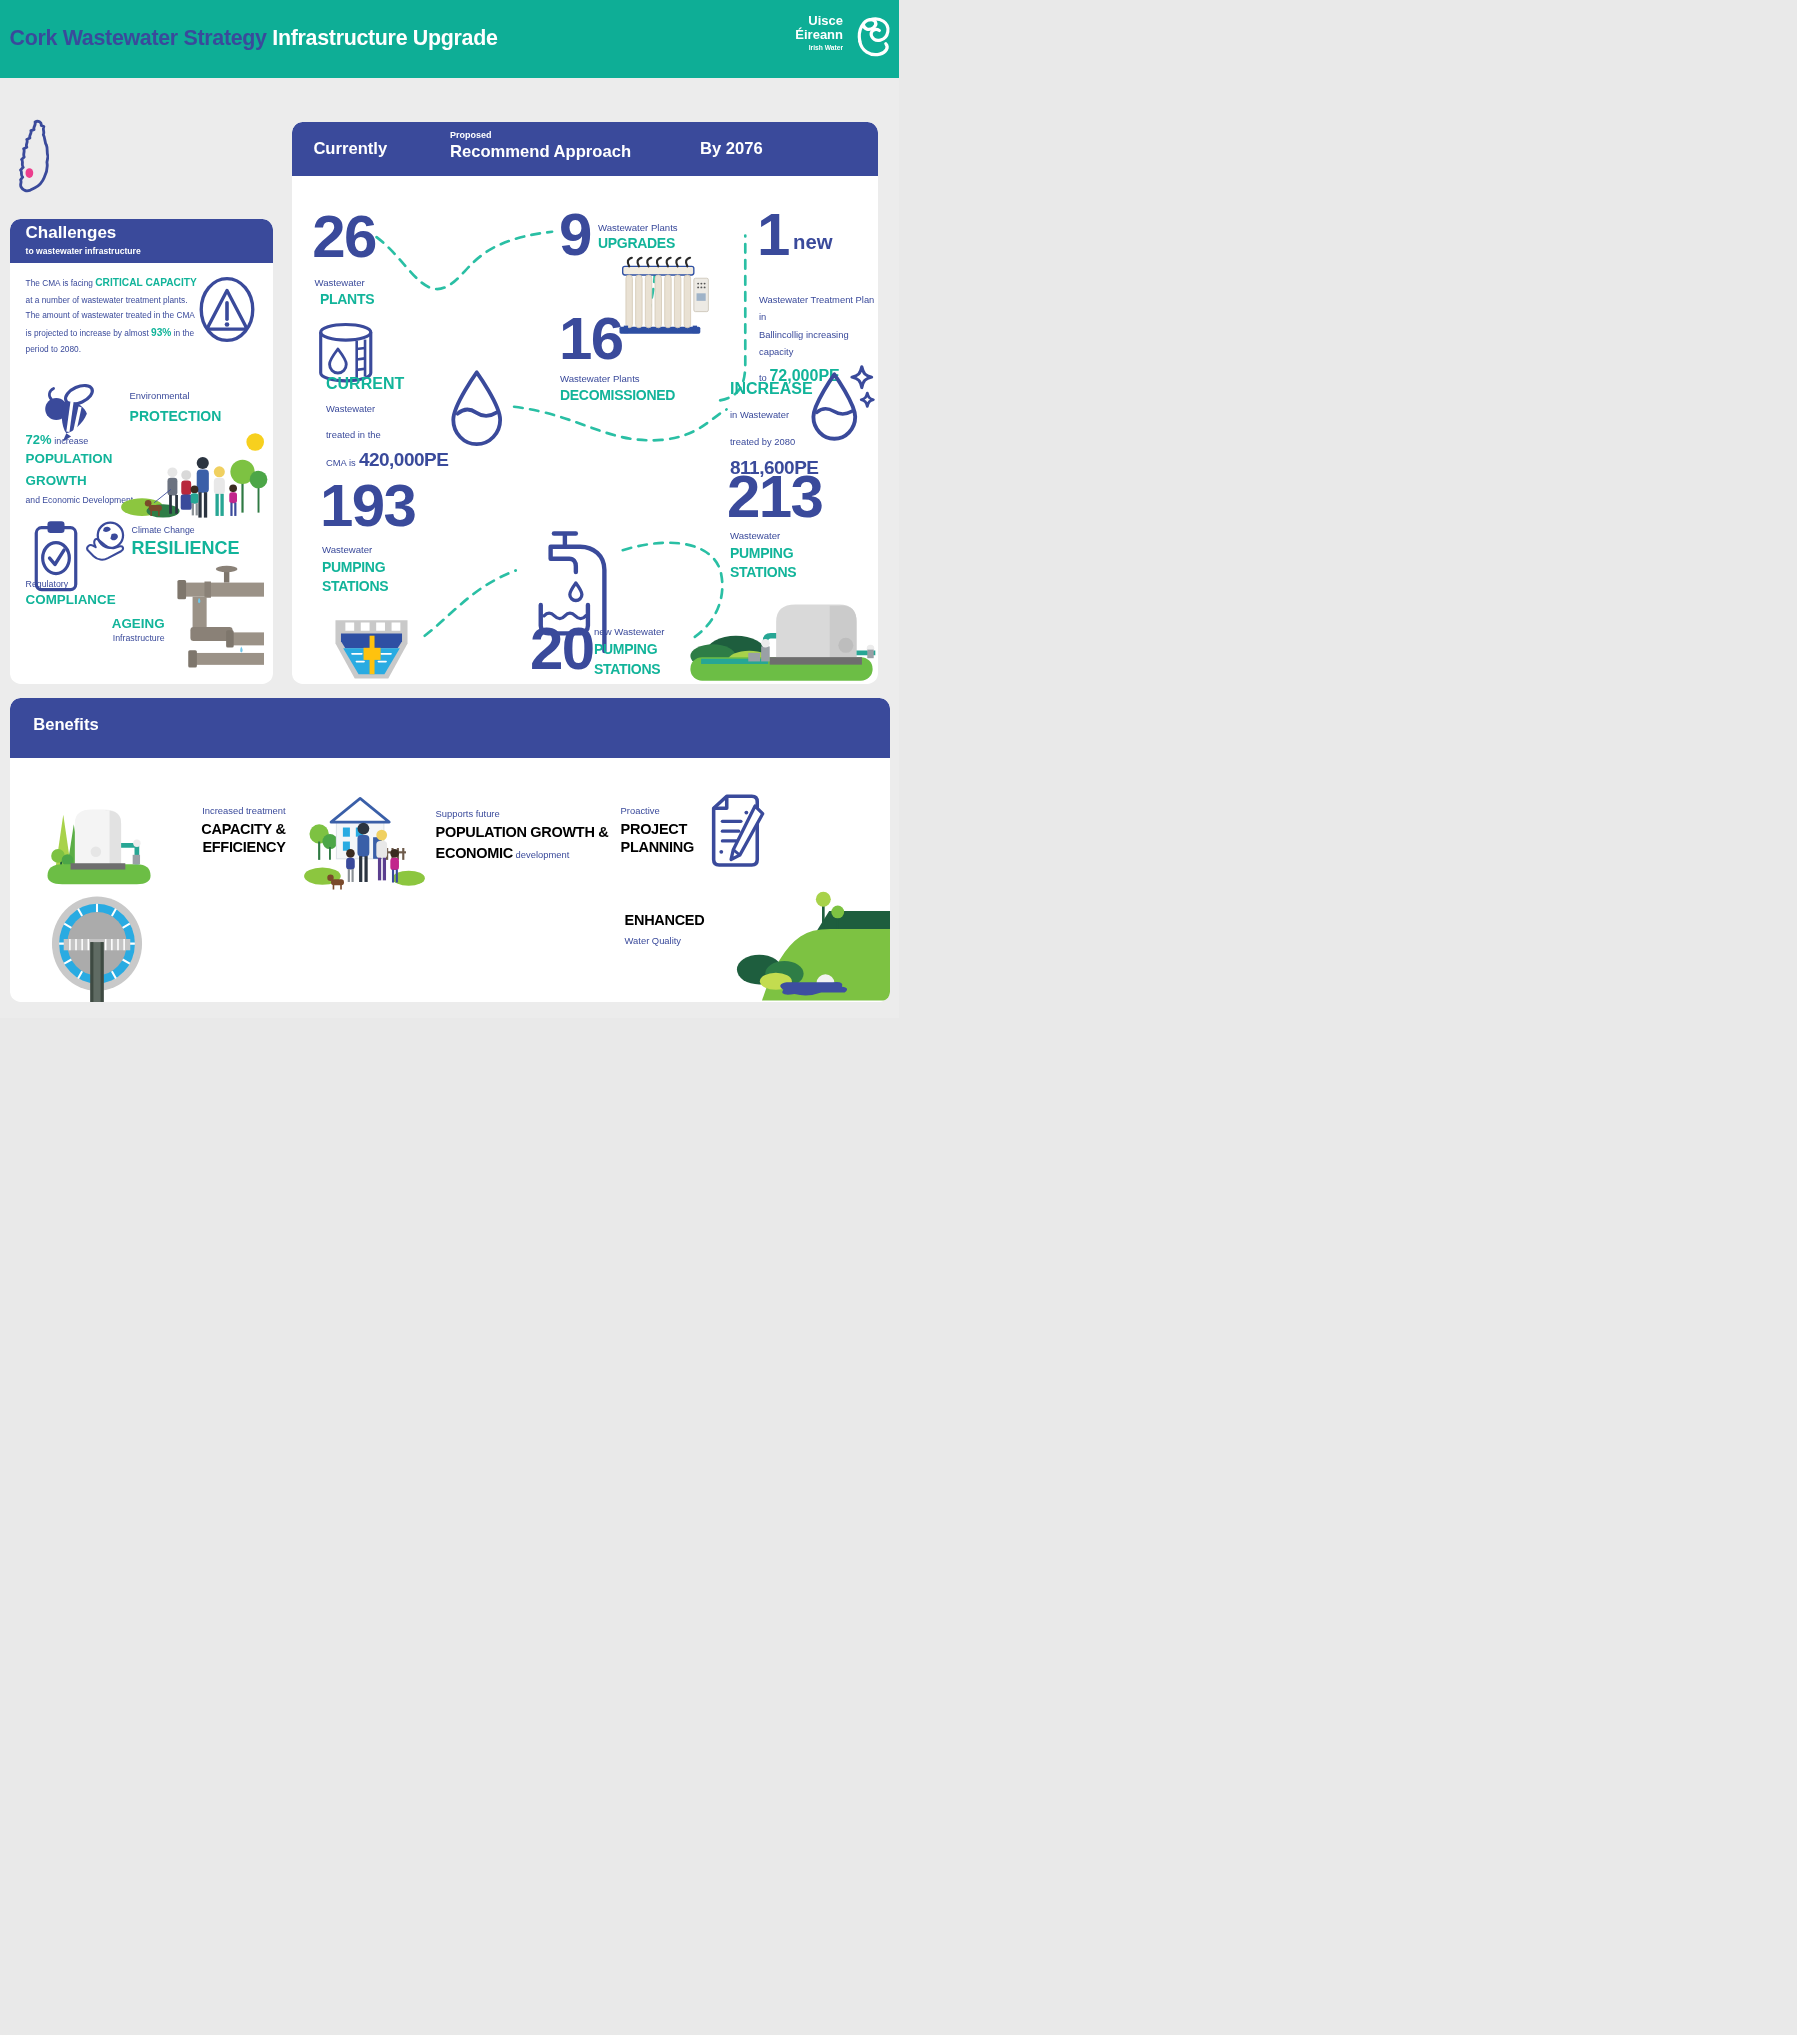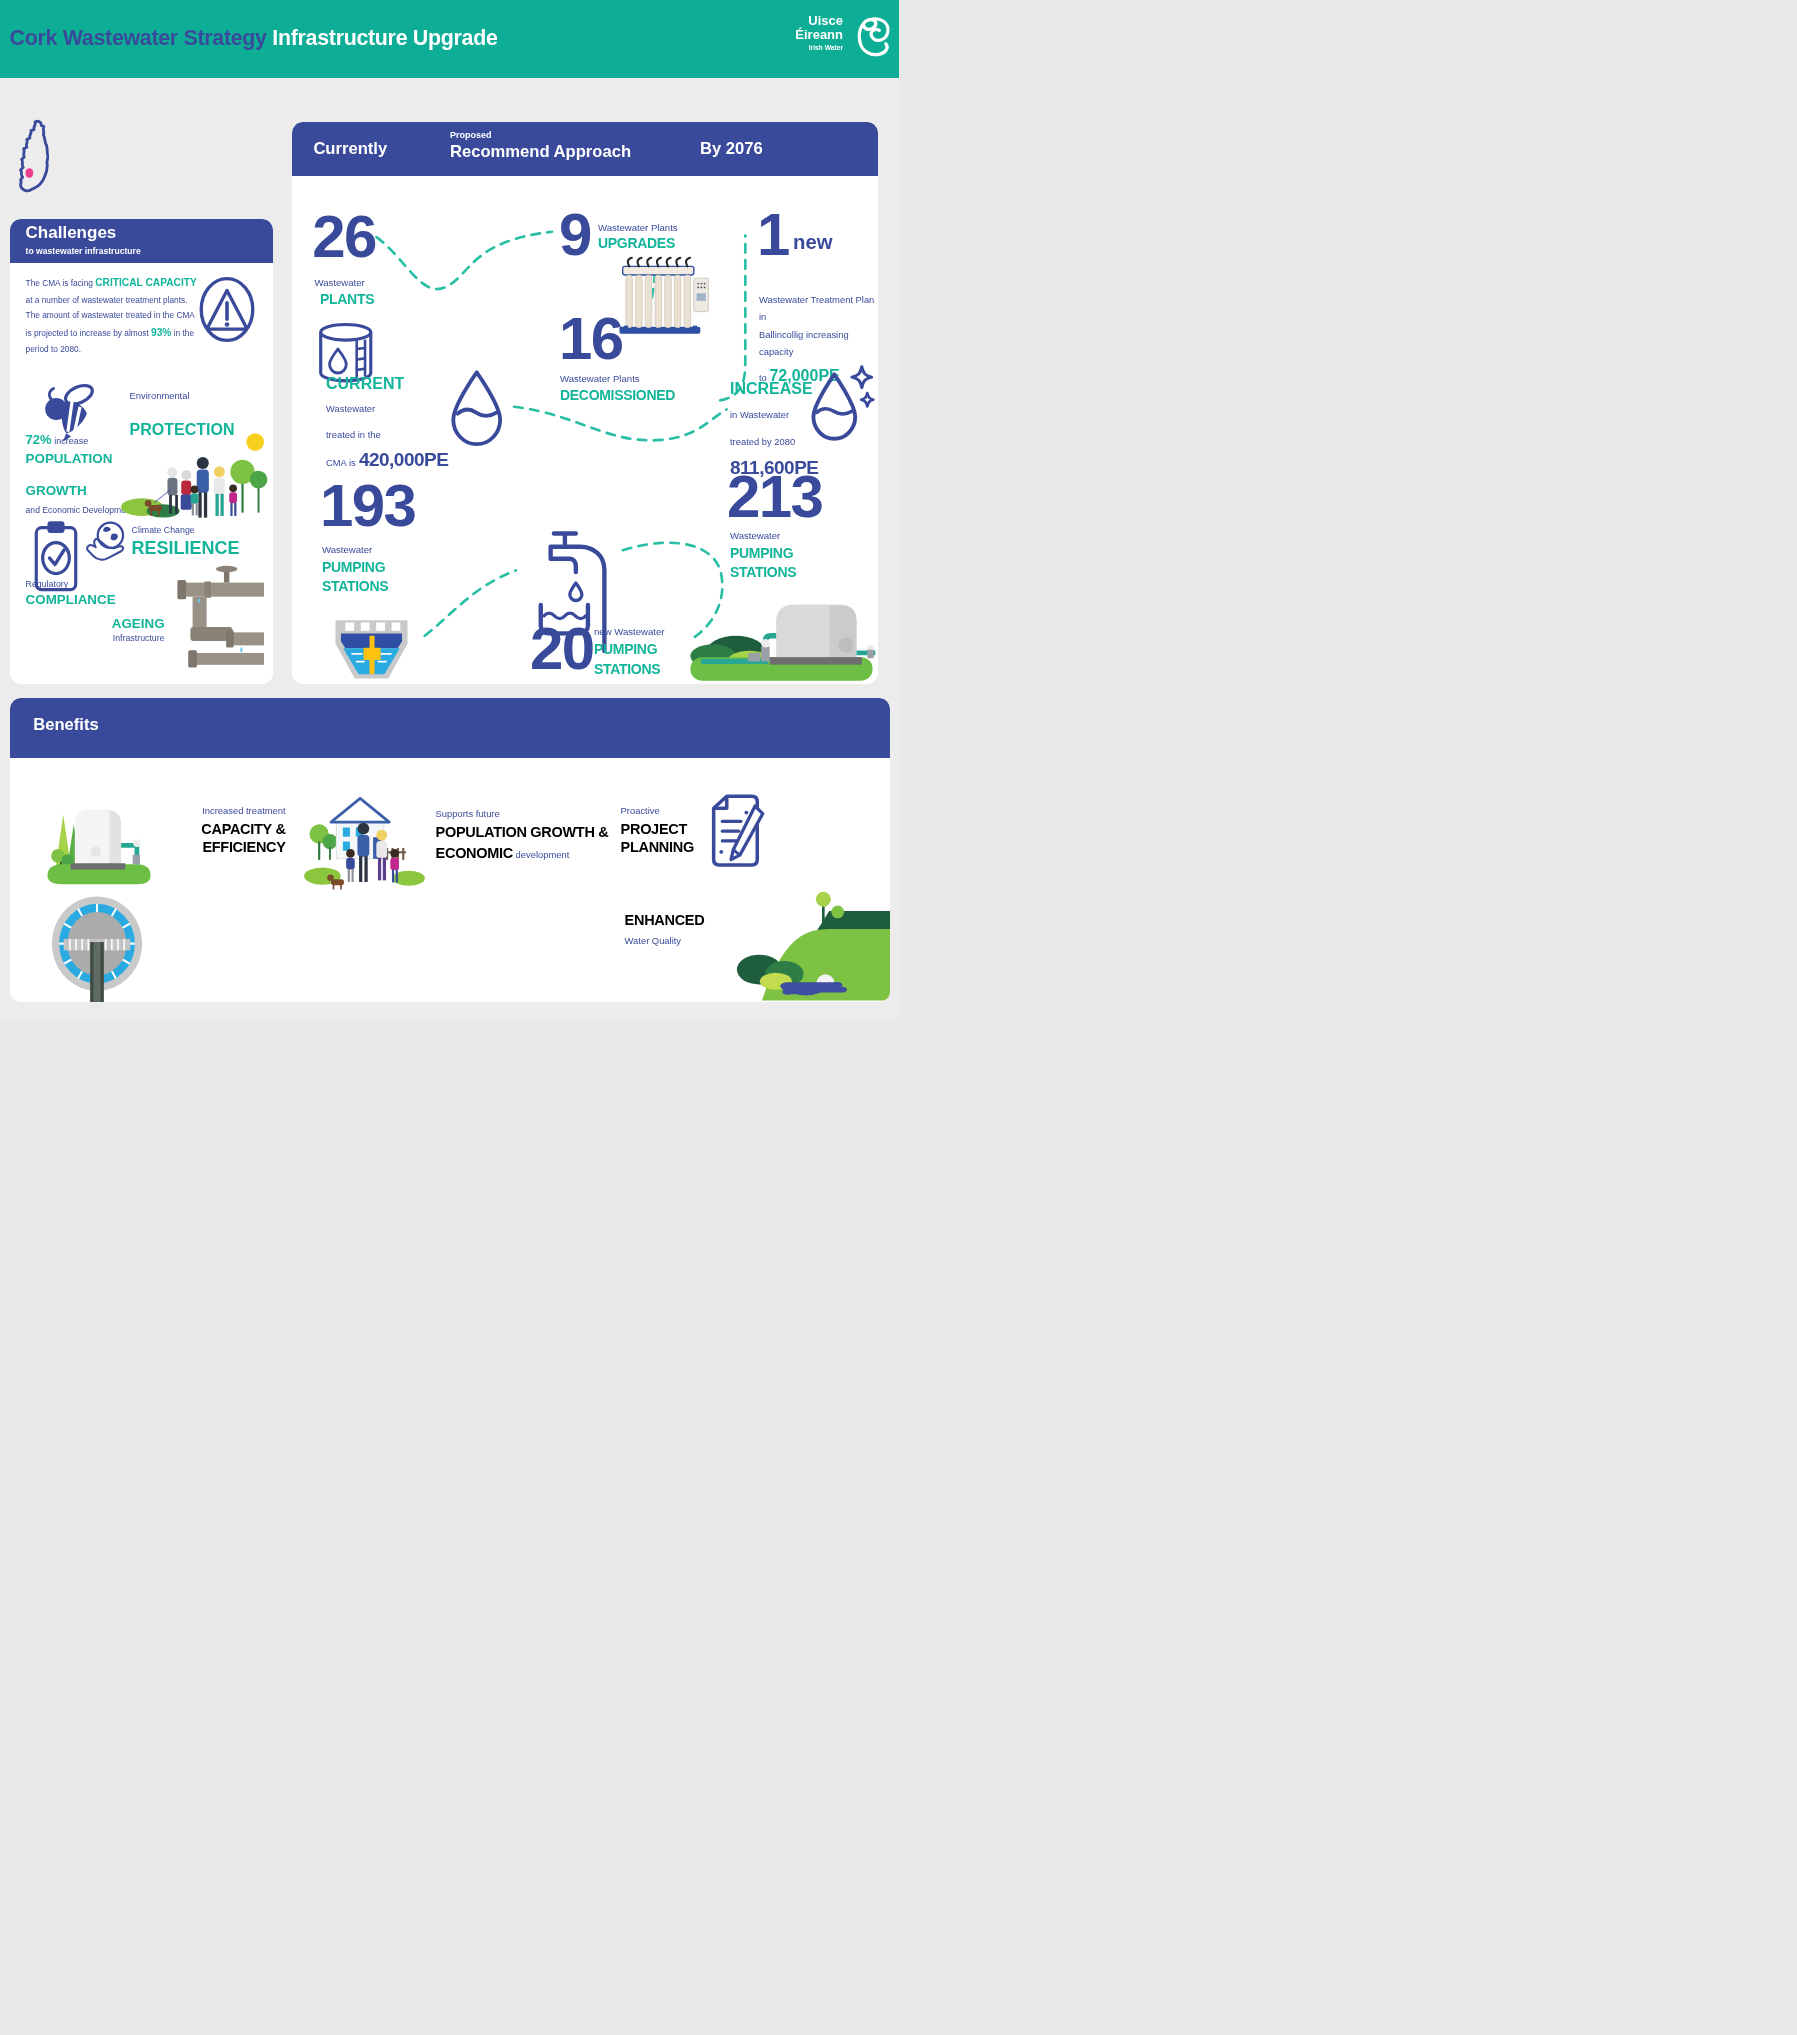--- a/index.html
+++ b/index.html
@@ -75,27 +75,27 @@
       <ellipse cx="72" cy="27" rx="27" ry="15" transform="rotate(-24 72 27)" fill="none" stroke="#3A4A9B" stroke-width="6"></ellipse>
       <path d="M20,36 C13,29 15,19 24,15" fill="none" stroke="#3A4A9B" stroke-width="5" stroke-linecap="round"></path>
       <circle cx="29" cy="54" r="21" fill="#3A4A9B"></circle>
       <path d="M43,41 C62,35 83,49 87,63 C79,82 61,98 48,100 C38,87 37,57 43,41 Z" fill="#3A4A9B"></path>
       <path d="M59,39 L51,97" stroke="#fff" stroke-width="6"></path>
       <path d="M74,50 L63,101" stroke="#fff" stroke-width="6"></path>
       <path d="M48,100 L41,116 L57,106 Z" fill="#3A4A9B"></path>
     </svg>
     <div class="abs" style="left:120px;top:171px">
       <div class="blue" style="font-size:9.4px">Environmental</div>
-      <div class="teal b" style="font-size:16px;margin-top:20px">PROTECTION</div>
+      <div class="teal b" style="font-size:14px;margin-top:7px">PROTECTION</div>
     </div>
 
     <div class="abs" style="left:16px;top:213px">
       <div><span class="teal b" style="font-size:13px">72%</span><span class="blue" style="font-size:9px"> increase</span></div>
       <div class="teal b" style="font-size:13.4px;margin-top:4.3px">POPULATION</div>
-      <div class="teal b" style="font-size:13.4px;margin-top:17px">GROWTH</div>
+      <div class="teal b" style="font-size:13.4px;margin-top:7px">GROWTH</div>
       <div class="blue" style="font-size:8.6px;margin-top:6.4px">and Economic Development</div>
     </div>
 
     <svg class="abs" style="left:110px;top:210px" width="149" height="90" viewBox="0 0 270 160">
       <circle cx="245" cy="22" r="16" fill="#F7D01E"></circle>
       <line x1="222" y1="150" x2="222" y2="88" stroke="#2F7A43" stroke-width="4"></line>
       <circle cx="222" cy="76" r="22" fill="#7DC242"></circle>
       <line x1="251" y1="150" x2="251" y2="100" stroke="#2F7A43" stroke-width="3.5"></line>
       <circle cx="251" cy="90" r="16" fill="#4CA647"></circle>
       <ellipse cx="40" cy="140" rx="38" ry="16" fill="#8CC63F"></ellipse>

